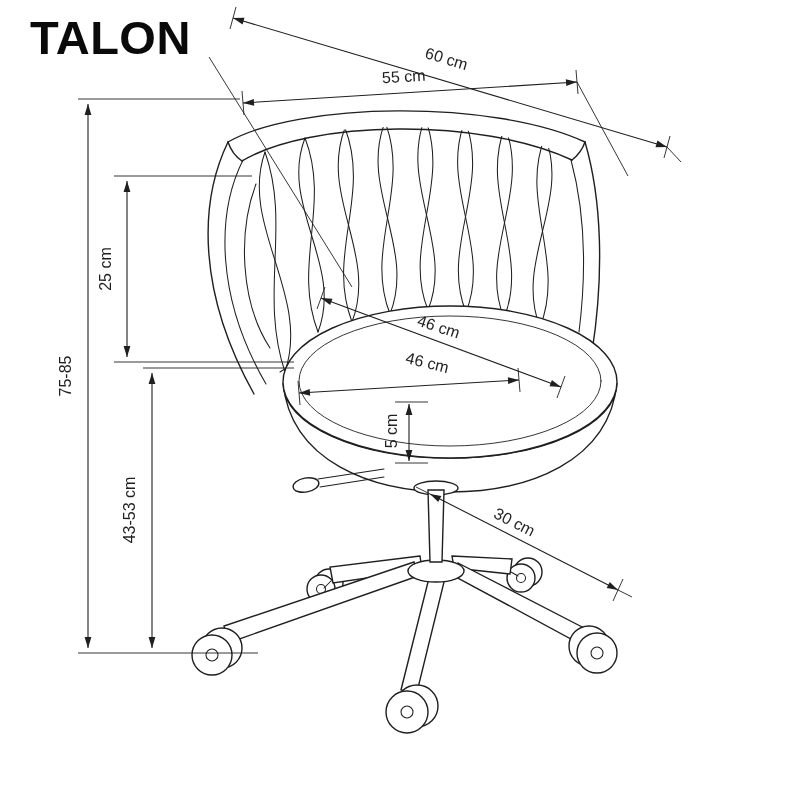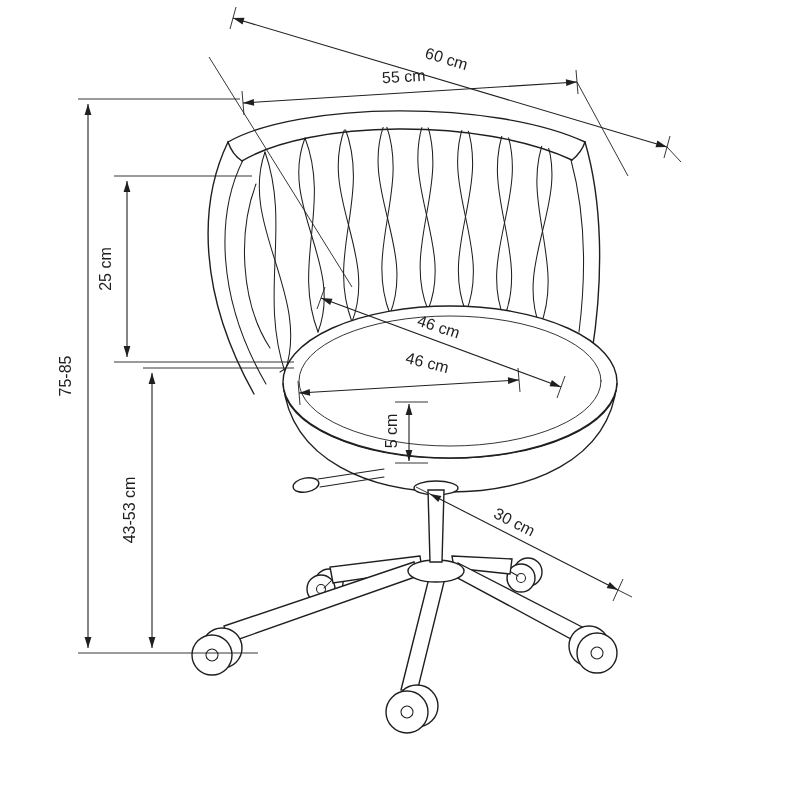--- a/index.html
+++ b/index.html
@@ -173,13 +173,14 @@
       <text class="dlabel" x="135" y="510" text-anchor="middle" transform="rotate(-90 135 510)">43-53 cm</text>
       <text class="dlabel" x="445" y="64" text-anchor="middle" transform="rotate(16.5 445 64)">60 cm</text>
       <text class="dlabel" x="404" y="82" text-anchor="middle" transform="rotate(-3.5 404 82)">55 cm</text>
       <text class="dlabel" x="437" y="332" text-anchor="middle" transform="rotate(18 437 332)">46 cm</text>
       <text class="dlabel" x="426" y="368" text-anchor="middle" transform="rotate(14 426 368)">46 cm</text>
       <text class="dlabel" x="397" y="431" text-anchor="middle" transform="rotate(-90 397 431)">5 cm</text>
       <text class="dlabel" x="512" y="527" text-anchor="middle" transform="rotate(27 512 527)">30 cm</text>
     </g>
   </svg>
 
+  <div class="title">TALON</div>
 </div>
 
 </body></html>

